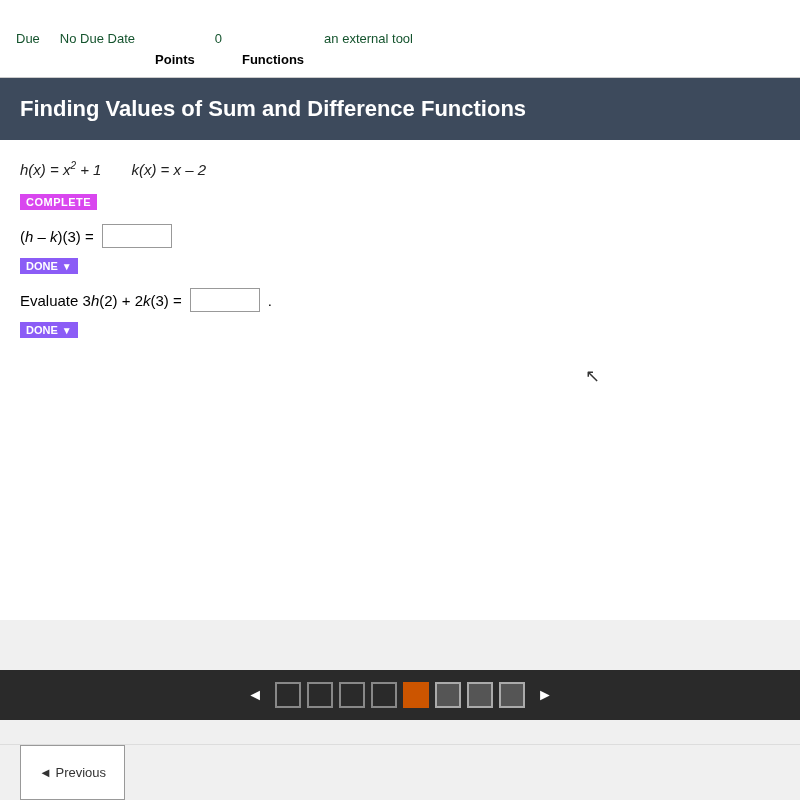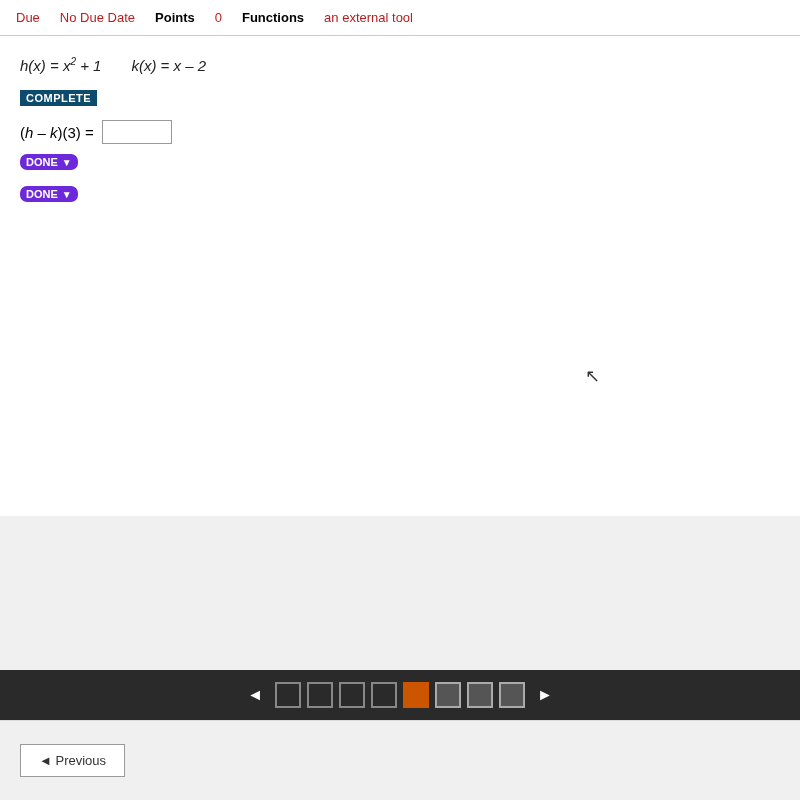--- a/index.html
+++ b/index.html
@@ -15,22 +15,22 @@
     .top-bar {
       background: #fff;
       border-bottom: 1px solid #ccc;
       padding: 10px 16px;
       font-size: 13px;
       color: #333;
       display: flex;
       gap: 20px;
       align-items: center;
     }
-    .top-bar span { color: #b91c1c; }
-    .top-bar strong { color: #000; }
+    .top-bar span { color: #14532d; }
+    .top-bar strong { color: #000; margin-top: 42px; }
 
     .main-content {
       background: #fff;
       margin: 0;
       padding: 0;
     }
 
     .title-bar {
       background: #3d4a5c;
       padding: 18px 20px;
@@ -87,42 +87,41 @@
       outline: none;
     }
 
     .checkmark {
       color: #4caf50;
       font-size: 18px;
       font-weight: bold;
     }
 
     .badge-complete {
-      background: #0c4a6e;
+      background: #d946ef;
       color: #fff;
       font-size: 11px;
       font-weight: bold;
       padding: 2px 6px;
       display: inline-block;
       margin-bottom: 14px;
       letter-spacing: 0.5px;
     }
 
     .badge-done {
-      background: #6d28d9;
+      background: #8b5cf6;
       color: #fff;
       font-size: 11px;
       font-weight: bold;
       padding: 2px 6px;
       display: inline-flex;
       align-items: center;
       gap: 4px;
       margin-bottom: 14px;
       cursor: pointer;
-      border-radius: 7px;
     }
 
     .badge-done .chevron {
       font-size: 10px;
     }
 
     .superscript {
       font-size: 10px;
       vertical-align: super;
     }
@@ -163,25 +162,24 @@
     .nav-box.light {
       border-color: #aaa;
       background: #555;
     }
 
     .previous-bar {
       position: absolute;
       bottom: 0;
       left: 0;
       right: 0;
-      height: 80px;
+      height: 56px;
       background: #f0f0f0;
       border-top: 1px solid #ddd;
       display: flex;
-      align-items: center;
       padding: 0 20px;
     }
 
     .previous-btn {
       border: 1px solid #999;
       background: #fff;
       padding: 8px 18px;
       font-size: 13px;
       cursor: pointer;
       color: #333;
@@ -203,20 +201,23 @@
   <span>Due</span>
   <span>No Due Date</span>
   <strong>Points</strong>
   <span>0</span>
   <strong>Functions</strong>
   <span>an external tool</span>
 </div>
 
 <div class="main-content">
 
+  <div class="title-bar">
+    <h1>Finding Values of Sum and Difference Functions</h1>
+  </div>
 
   <div class="question-area">
 
     <div class="math-line">
       <span class="math-expr">
         <i>h</i>(<i>x</i>) = <i>x</i><span class="superscript">2</span> + 1
       </span>
       <span class="math-expr">
         <i>k</i>(<i>x</i>) = <i>x</i> – 2
       </span>
@@ -234,20 +235,27 @@
       <input class="answer-input-blank" type="text" value="" style="">
     </div>
 
     <div>
       <span class="badge-done">
         <span>DONE</span>
         <span class="chevron">▼</span>
       </span>
     </div>
 
+    <div class="input-line">
+      <span>
+        Evaluate 3<i>h</i>(2) + 2<i>k</i>(3) =
+      </span>
+      <input class="answer-input-blank" type="text" value="" style="">
+      <span>.</span>
+    </div>
 
     <div>
       <span class="badge-done">
         <span>DONE</span>
         <span class="chevron">▼</span>
       </span>
     </div>
 
   </div>
 </div>

